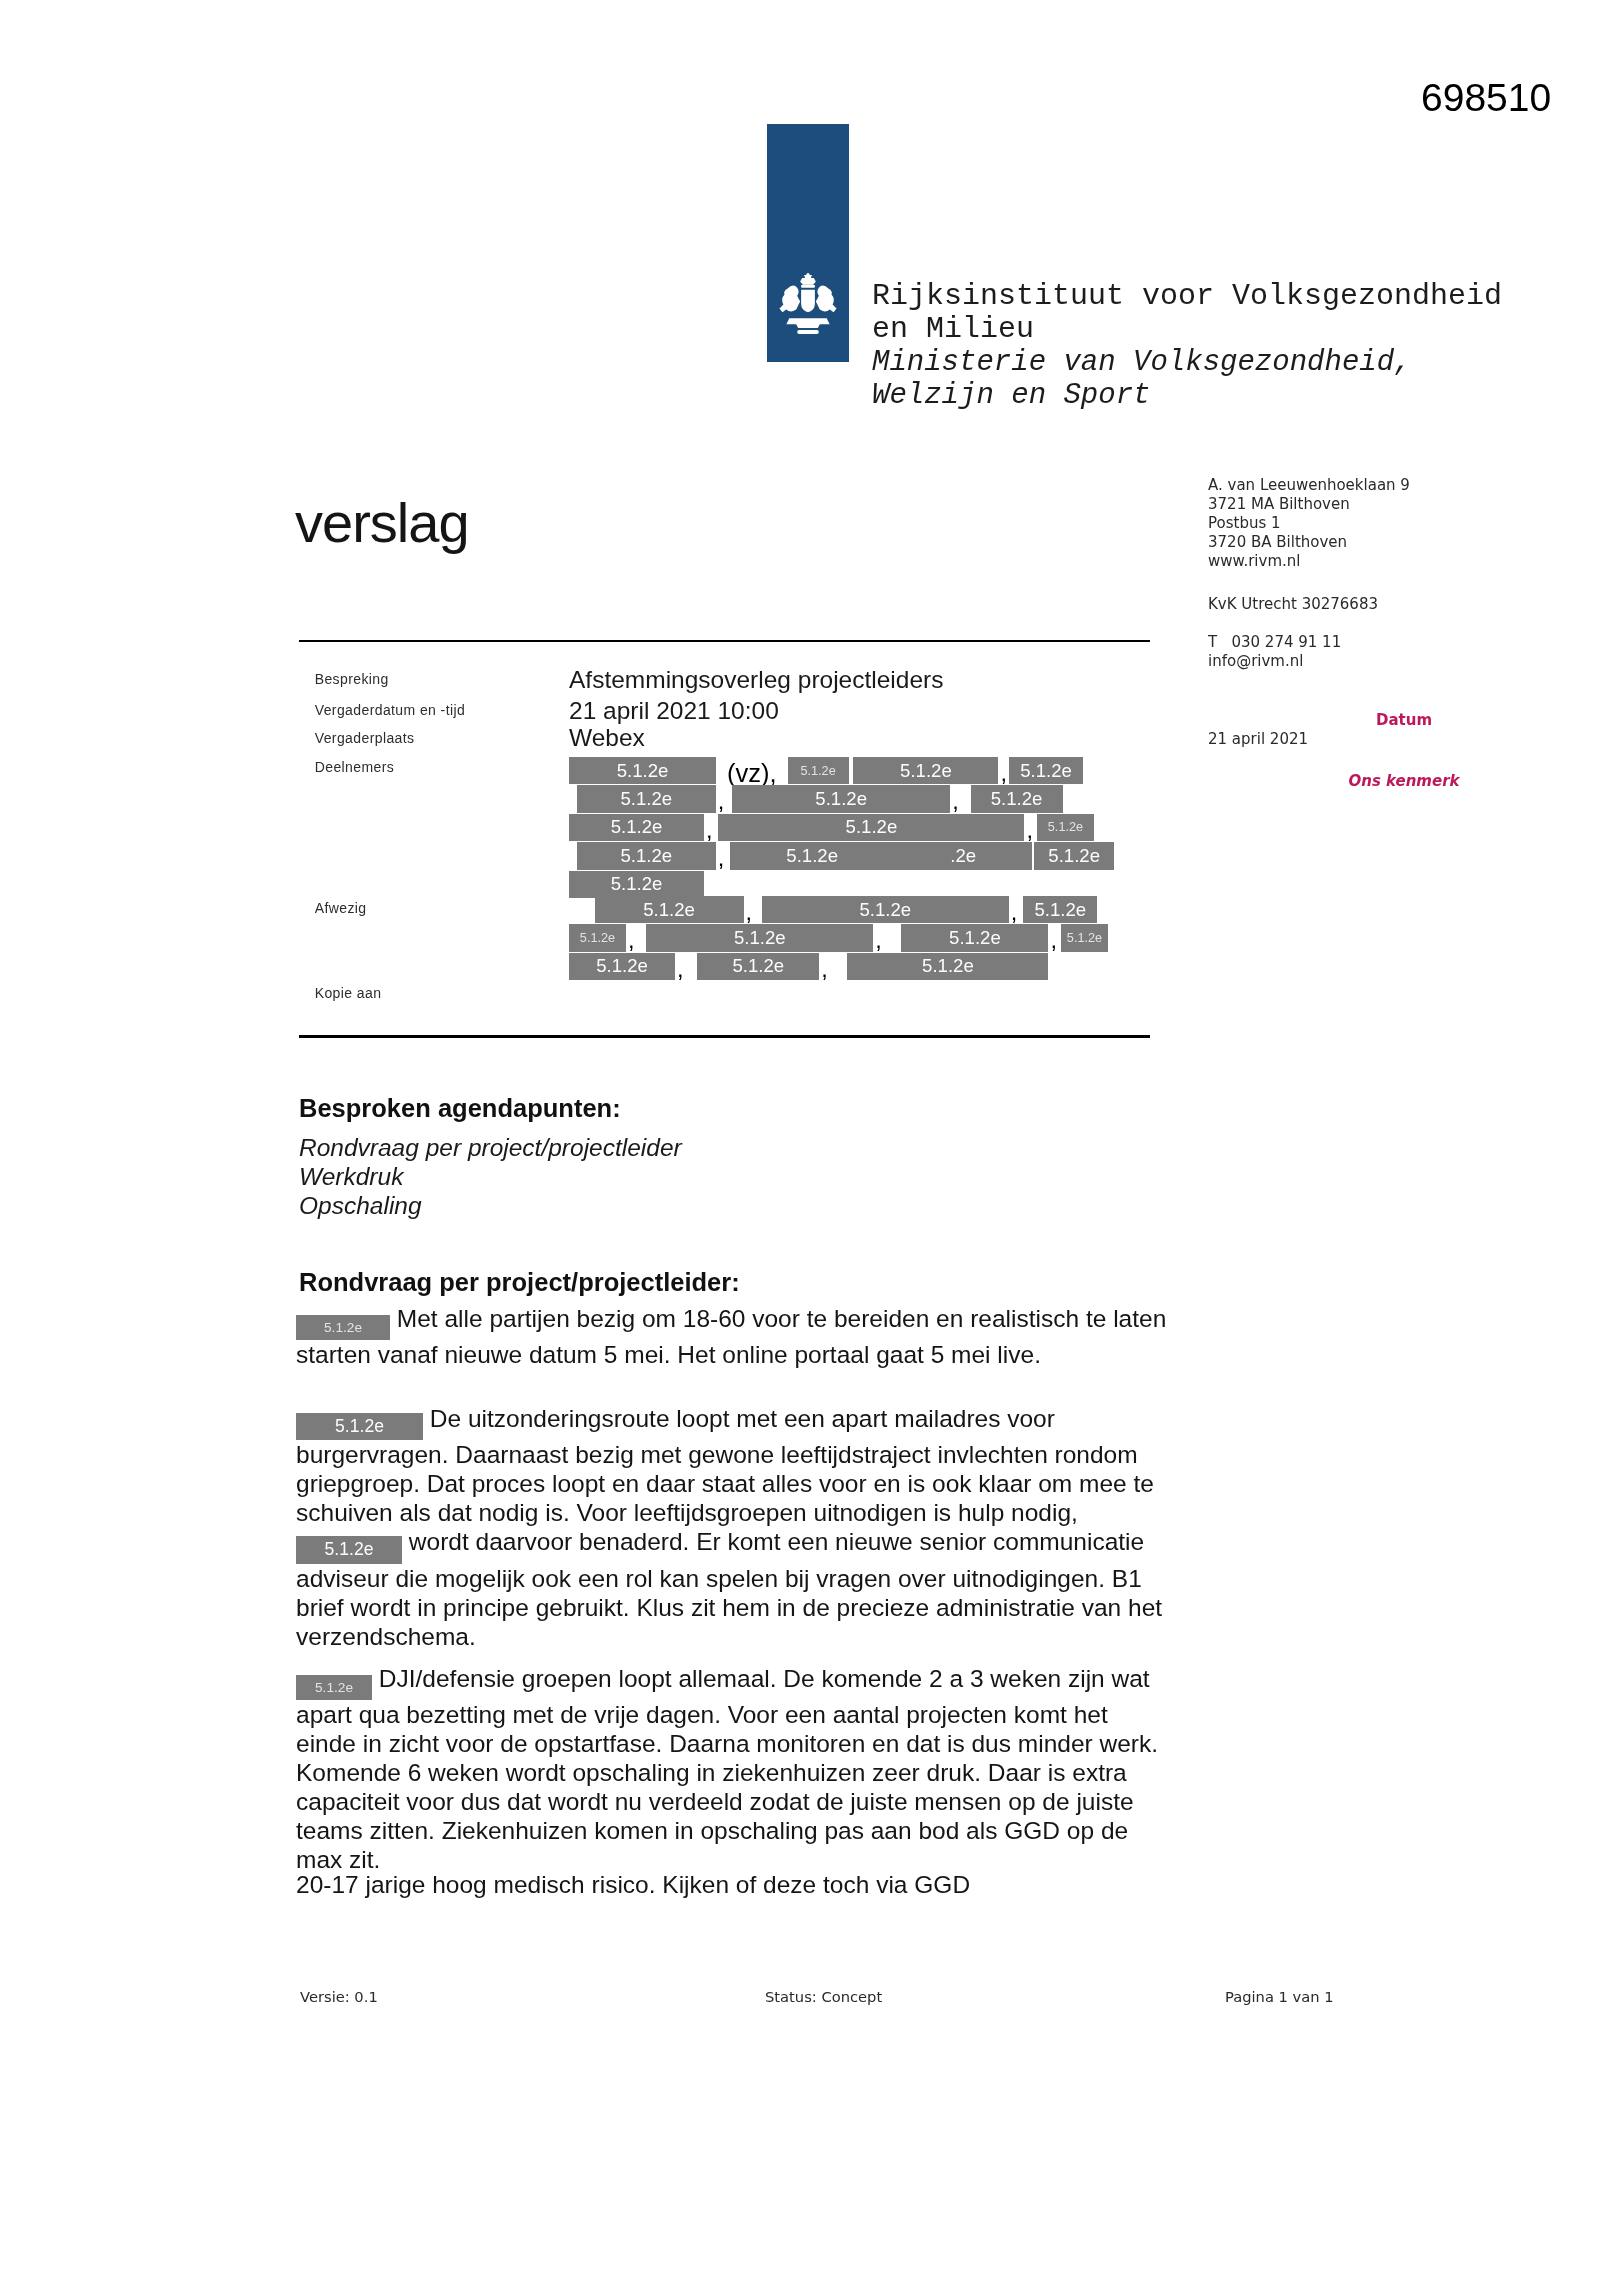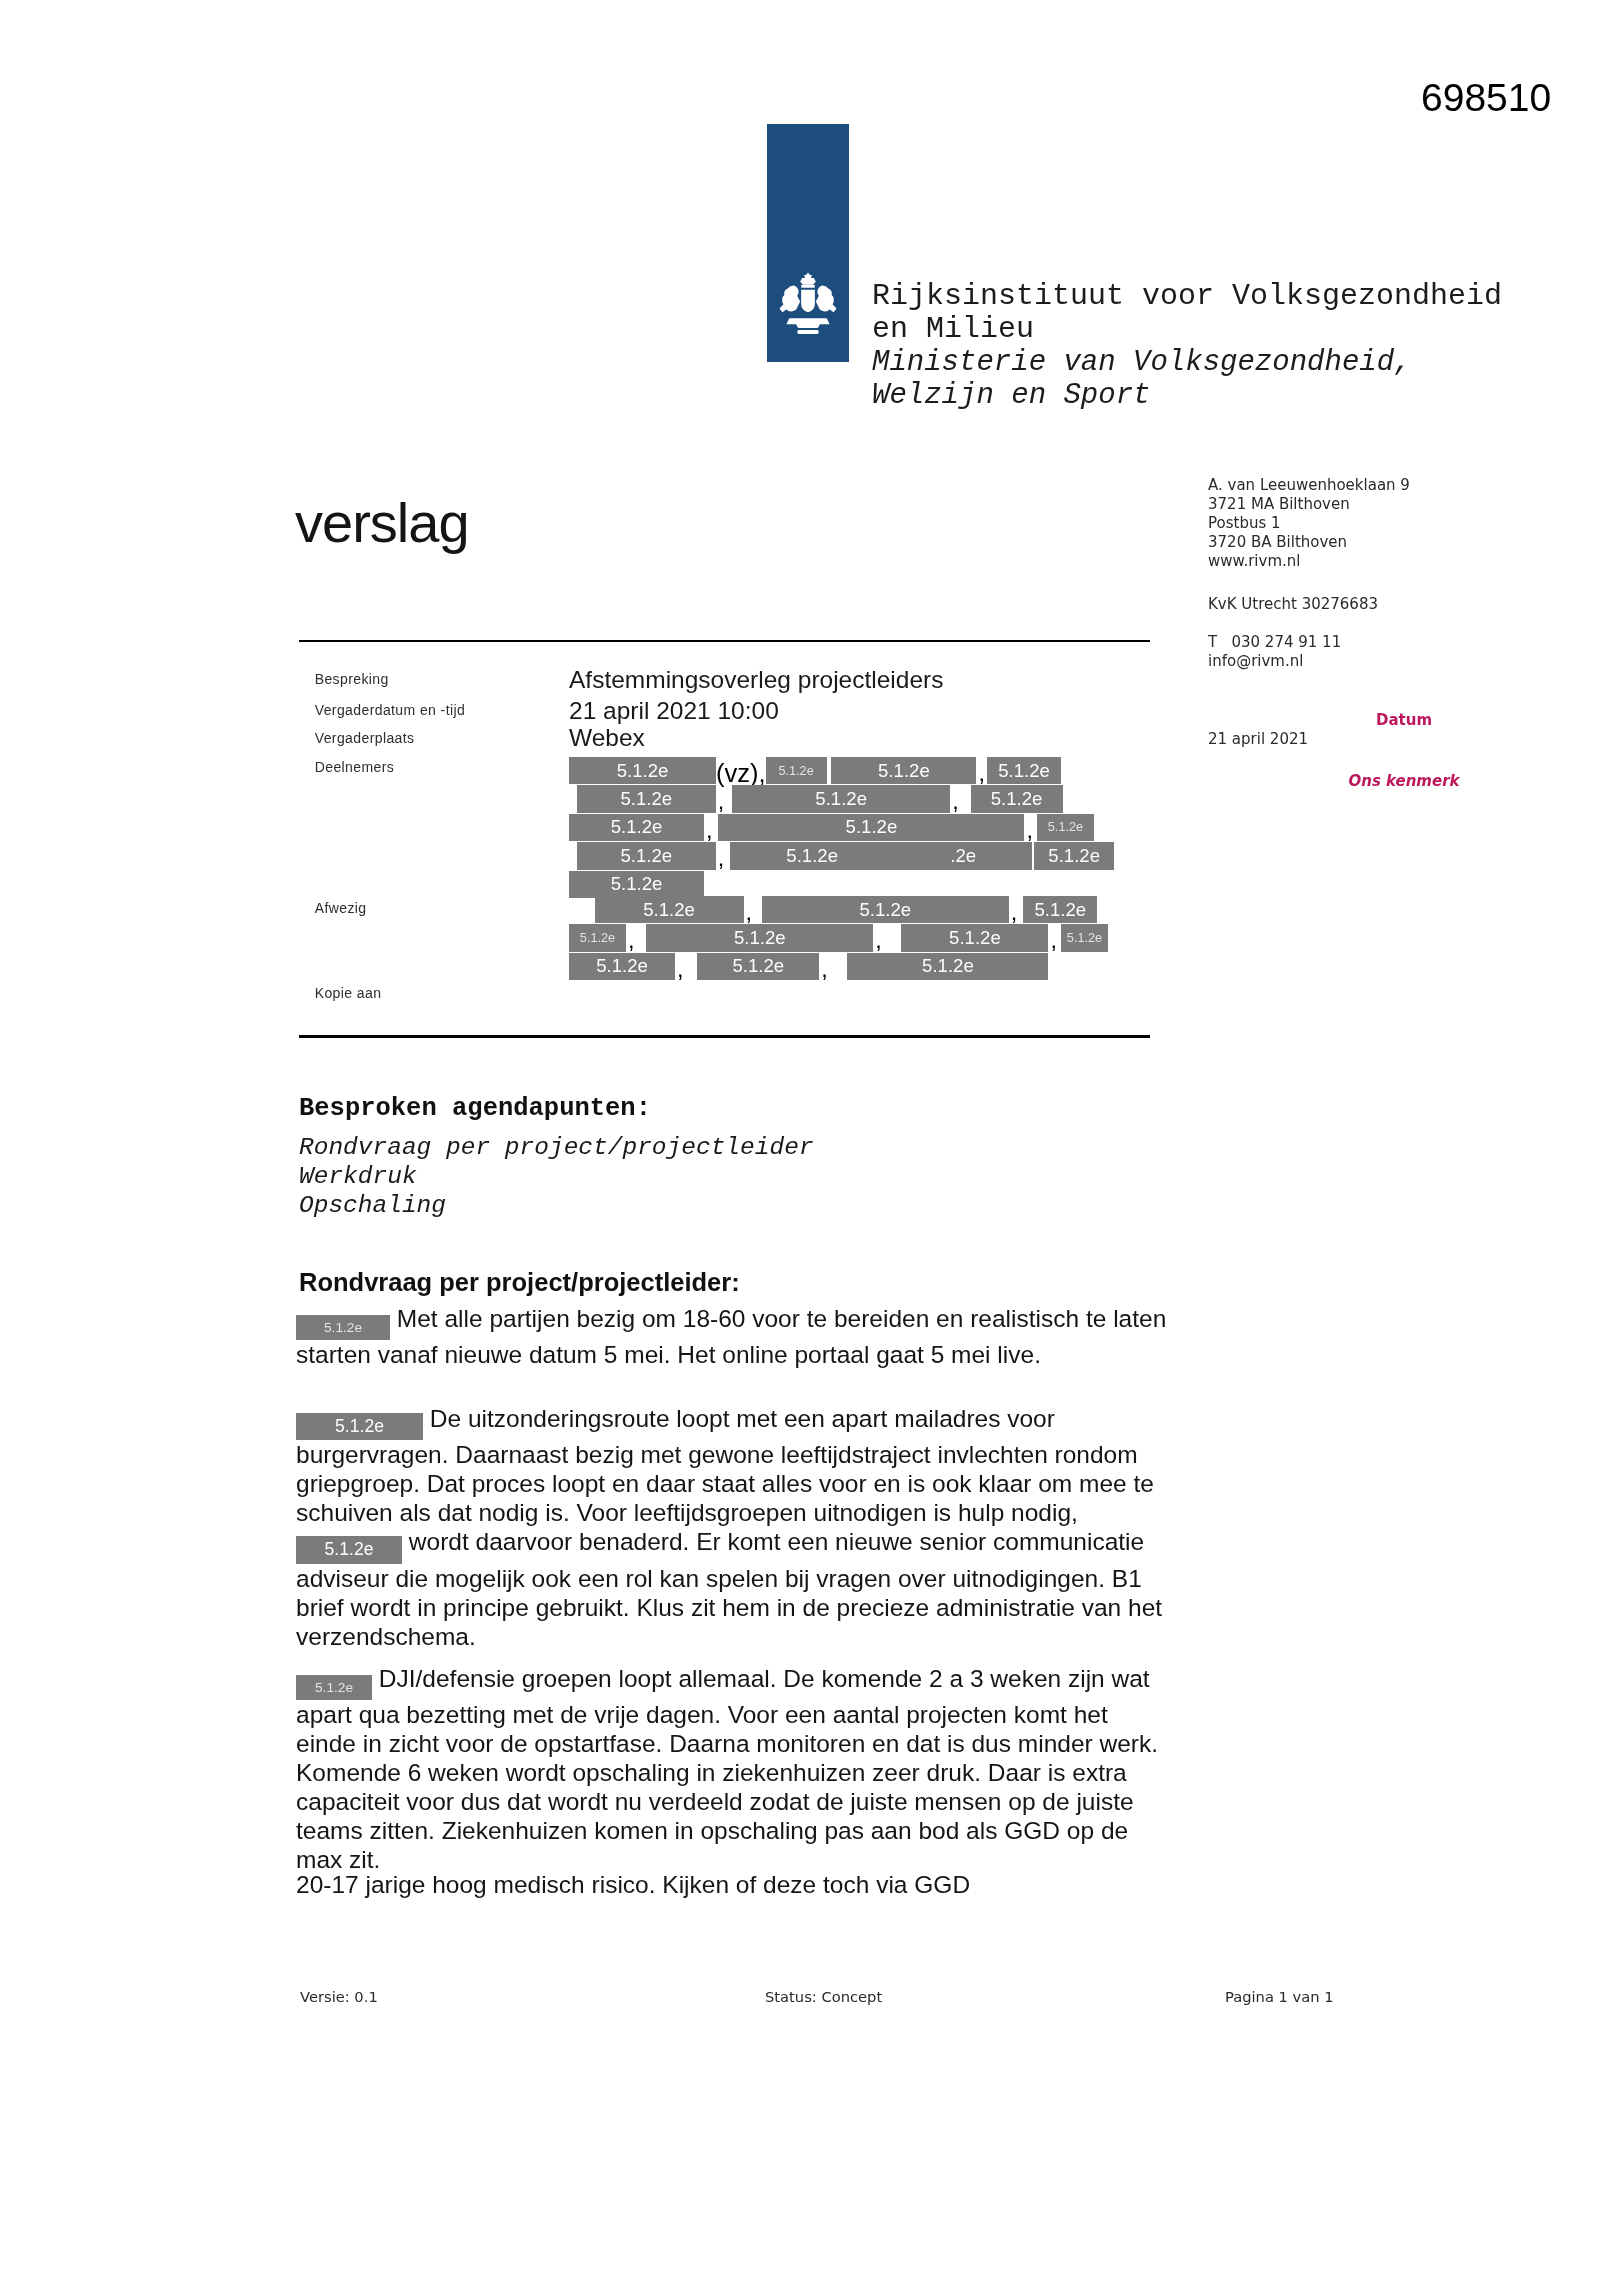--- a/index.html
+++ b/index.html
@@ -30,25 +30,25 @@
   .mvalue{position:absolute;left:270px;font-size:24.5px;color:#1a1a1a;white-space:nowrap;}
 
   .redblock{position:absolute;left:270px;}
   .redrow{display:flex;align-items:stretch;height:27.4px;margin-bottom:1px;}
   .chip{background:#7b7b7b;color:#fdfdfd;font-size:18.6px;display:flex;align-items:center;
         justify-content:center;flex:0 0 auto;}
   .chip.small{font-size:12.7px;color:#e3e3e3;}
   .chip.multi{justify-content:space-around;}
   .sep{color:#000;font-size:23.5px;display:flex;align-items:flex-end;line-height:21.6px;
        flex:0 0 auto;padding:0 2px;}
-  .sep.vz{font-size:25.5px;padding:0 0;}
+  .sep.vz{font-size:25.5px;padding:0 11px;}
   .gap{flex:0 0 auto;}
 
   
-  .agenda{position:absolute;left:299px;top:1094px;font-family:Liberation Mono, monospace;}
+  .agenda{position:absolute;left:299px;top:1094px;}
   .agenda h3, .body-heading{font-size:25.5px;font-weight:bold;margin:0;color:#111;}
   .agenda-item{font-style:italic;font-size:24.5px;line-height:29px;color:#1a1a1a;}
   .agenda-item:first-of-type{margin-top:10px;}
 
   .body-heading{position:absolute;left:299px;top:1268px;}
   .para{position:absolute;left:296px;width:874px;font-size:24.5px;line-height:29px;color:#151515;}
   .ichip{display:inline-block;background:#7b7b7b;color:#fdfdfd;font-size:17.6px;height:27.4px;
          line-height:27.4px;text-align:center;vertical-align:-4.9px;}
   .ichip.small{font-size:13.7px;color:#e3e3e3;height:25.5px;line-height:25.5px;}
 

